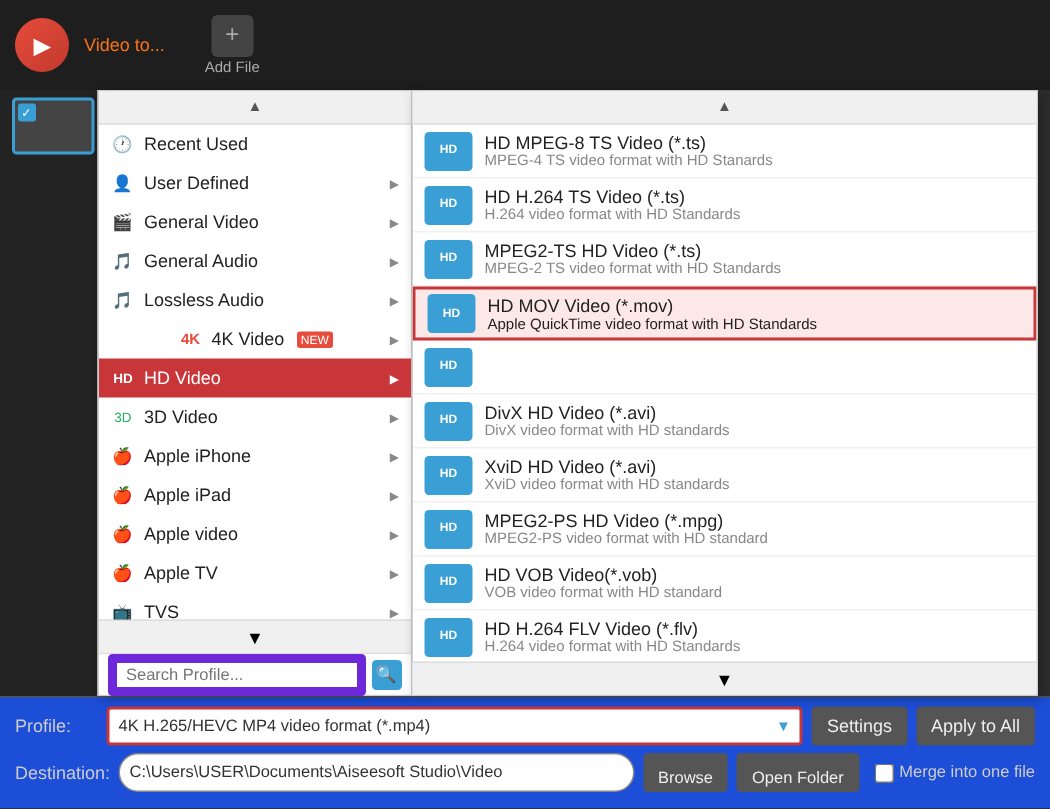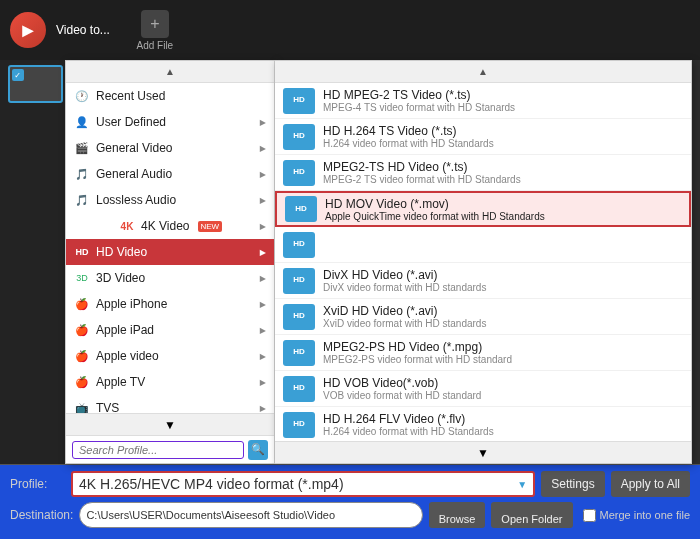--- a/index.html
+++ b/index.html
@@ -40,21 +40,21 @@
       border-radius: 50%;
       display: flex;
       align-items: center;
       justify-content: center;
       color: white;
       font-size: 14px;
       font-weight: bold;
     }
 
     .top-bar-label {
-      color: #ffffff;
+      color: #f97316;
       font-size: 12px;
       text-align: right;
     }
 
     .add-file-btn {
       display: flex;
       flex-direction: column;
       align-items: center;
       justify-content: center;
       width: 50px;
@@ -217,27 +217,26 @@
       display: flex;
       align-items: center;
       padding: 0 6px;
       border-top: 1px solid #ddd;
       background: white;
       gap: 4px;
     }
 
     .search-input {
       flex: 1;
-      border: 1px solid #6d28d9;
+      border: 6px solid #6d28d9;
       border-radius: 3px;
       padding: 2px 6px;
       font-size: 11px;
       color: #666;
       outline: none;
-      font-style: italic;
     }
 
     .search-btn {
       width: 20px;
       height: 20px;
       background: #3a9fd5;
       border-radius: 3px;
       display: flex;
       align-items: center;
       justify-content: center;
@@ -579,21 +578,21 @@
       <div class="right-panel">
         <div class="panel-header">
           <span class="arrow">▲</span>
         </div>
 
         <div class="right-panel-items">
 
           <div class="right-item">
             <div class="format-badge blue">HD</div>
             <div class="right-item-text">
-              <span class="right-item-title">HD MPEG-2 TS Video (*.ts)</span>
+              <span class="right-item-title">HD MPEG-8 TS Video (*.ts)</span>
               <span class="right-item-desc">MPEG-4 TS video format with HD Stanards</span>
             </div>
           </div>
 
           <div class="right-item">
             <div class="format-badge blue">HD</div>
             <div class="right-item-text">
               <span class="right-item-title">HD H.264 TS Video (*.ts)</span>
               <span class="right-item-desc">H.264 video format with HD Standards</span>
             </div>
@@ -666,21 +665,21 @@
         </div>
       </div>
     </div>
   </div>
 
   <div class="bottom-bar">
 
     <div class="profile-row">
       <span class="profile-label">Profile:</span>
       <div class="profile-select">
-        <span style="font-size:14px; color:#333;">4K H.265/HEVC MP4 video format (*.mp4)</span>
+        <span style="font-size:11px; color:#333;">4K H.265/HEVC MP4 video format (*.mp4)</span>
         <span class="profile-select-arrow">▼</span>
       </div>
       <button class="settings-btn">Settings</button>
       <button class="apply-btn">Apply to All</button>
     </div>
 
     <div class="destination-row">
       <span class="destination-label">Destination:</span>
       <div class="destination-path">
         <span>C:\Users\USER\Documents\Aiseesoft Studio\Video</span>

